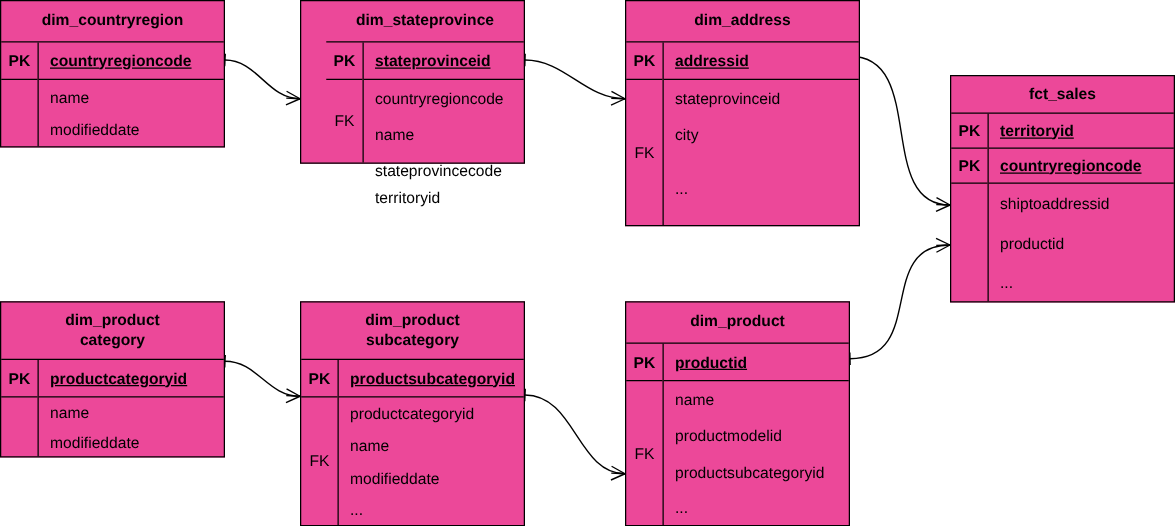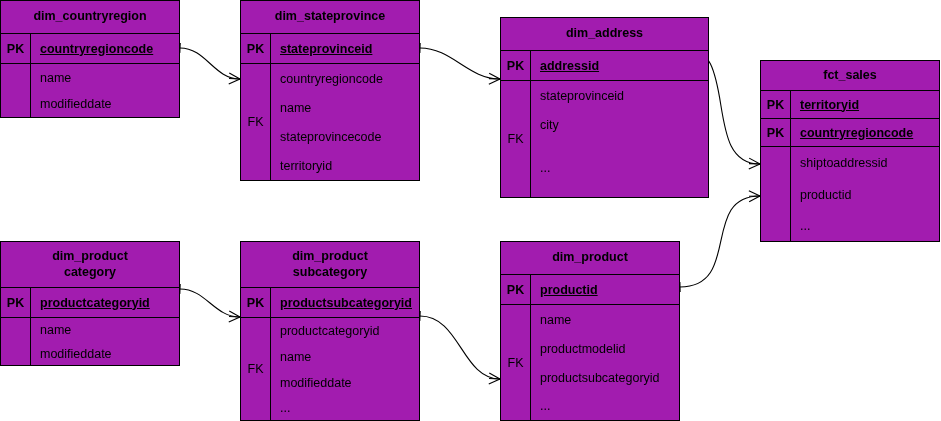--- a/index.html
+++ b/index.html
@@ -20,21 +20,21 @@
     left: 0;
     top: 0;
     width: 941px;
     height: 421px;
     pointer-events: none;
   }
   .entity {
     position: absolute;
     box-sizing: border-box;
     border: 1px solid #000000;
-    background: #a21caf;
+    background: #ec4899;
     display: flex;
     flex-direction: column;
   }
   .ent-title {
     box-sizing: border-box;
     border-bottom: 1px solid #000000;
     display: flex;
     align-items: center;
     justify-content: center;
     text-align: center;
@@ -137,37 +137,37 @@
           <div class="keycell divider" style="height: 30px; flex: 0 0 30px;">PK</div>
           <div class="keycell fk grow" style="flex: 1 1 54px;"></div>
         </div>
         <div class="attrcol">
           <div class="attrcell pkrow divider" style="height: 30px; flex: 0 0 30px;">countryregioncode</div>
           <div class="attrcell" style="height: 27px; flex: 0 0 27px;">name</div>
           <div class="attrcell grow" style="height: 27px; flex: 1 1 27px;">modifieddate</div>
         </div>
       </div>
     </div>
-    <div class="entity" style="left: 240px; top: 0px; width: 180px; height: 181px;">
+    <div class="entity" style="left: 240px; top: 0px; width: 180px; height: 131px; padding-left: 20px;">
       <div class="ent-title" style="height: 33px; flex: 0 0 33px;">dim_stateprovince</div>
       <div class="ent-body">
         <div class="keycol">
           <div class="keycell divider" style="height: 30px; flex: 0 0 30px;">PK</div>
           <div class="keycell fk grow" style="flex: 1 1 116px;">FK</div>
         </div>
         <div class="attrcol">
           <div class="attrcell pkrow divider" style="height: 30px; flex: 0 0 30px;">stateprovinceid</div>
           <div class="attrcell" style="height: 29px; flex: 0 0 29px;">countryregioncode</div>
           <div class="attrcell" style="height: 29px; flex: 0 0 29px;">name</div>
           <div class="attrcell" style="height: 29px; flex: 0 0 29px;">stateprovincecode</div>
           <div class="attrcell grow" style="height: 29px; flex: 1 1 29px;">territoryid</div>
         </div>
       </div>
     </div>
-    <div class="entity" style="left: 500px; top: 17px; width: 209px; height: 181px;">
+    <div class="entity" style="left: 500px; top: 0px; width: 188px; height: 181px;">
       <div class="ent-title" style="height: 33px; flex: 0 0 33px;">dim_address</div>
       <div class="ent-body">
         <div class="keycol">
           <div class="keycell divider" style="height: 30px; flex: 0 0 30px;">PK</div>
           <div class="keycell fk grow" style="flex: 1 1 116px;">FK</div>
         </div>
         <div class="attrcol">
           <div class="attrcell pkrow divider" style="height: 30px; flex: 0 0 30px;">addressid</div>
           <div class="attrcell" style="height: 29px; flex: 0 0 29px;">stateprovinceid</div>
           <div class="attrcell" style="height: 29px; flex: 0 0 29px;">city</div>

